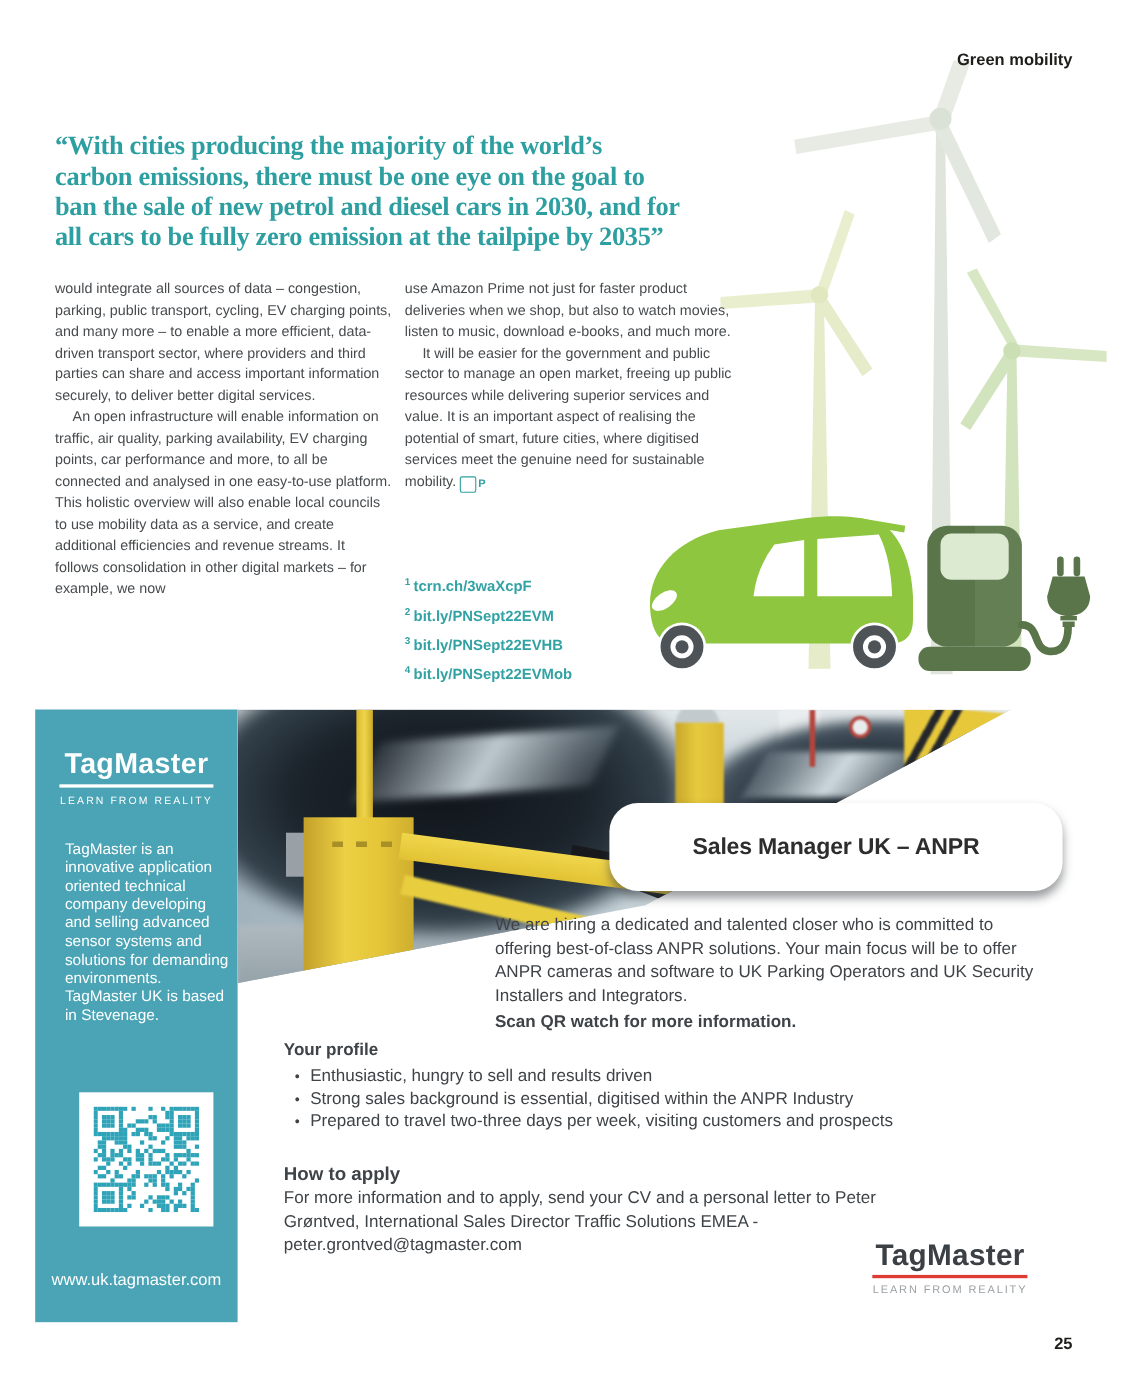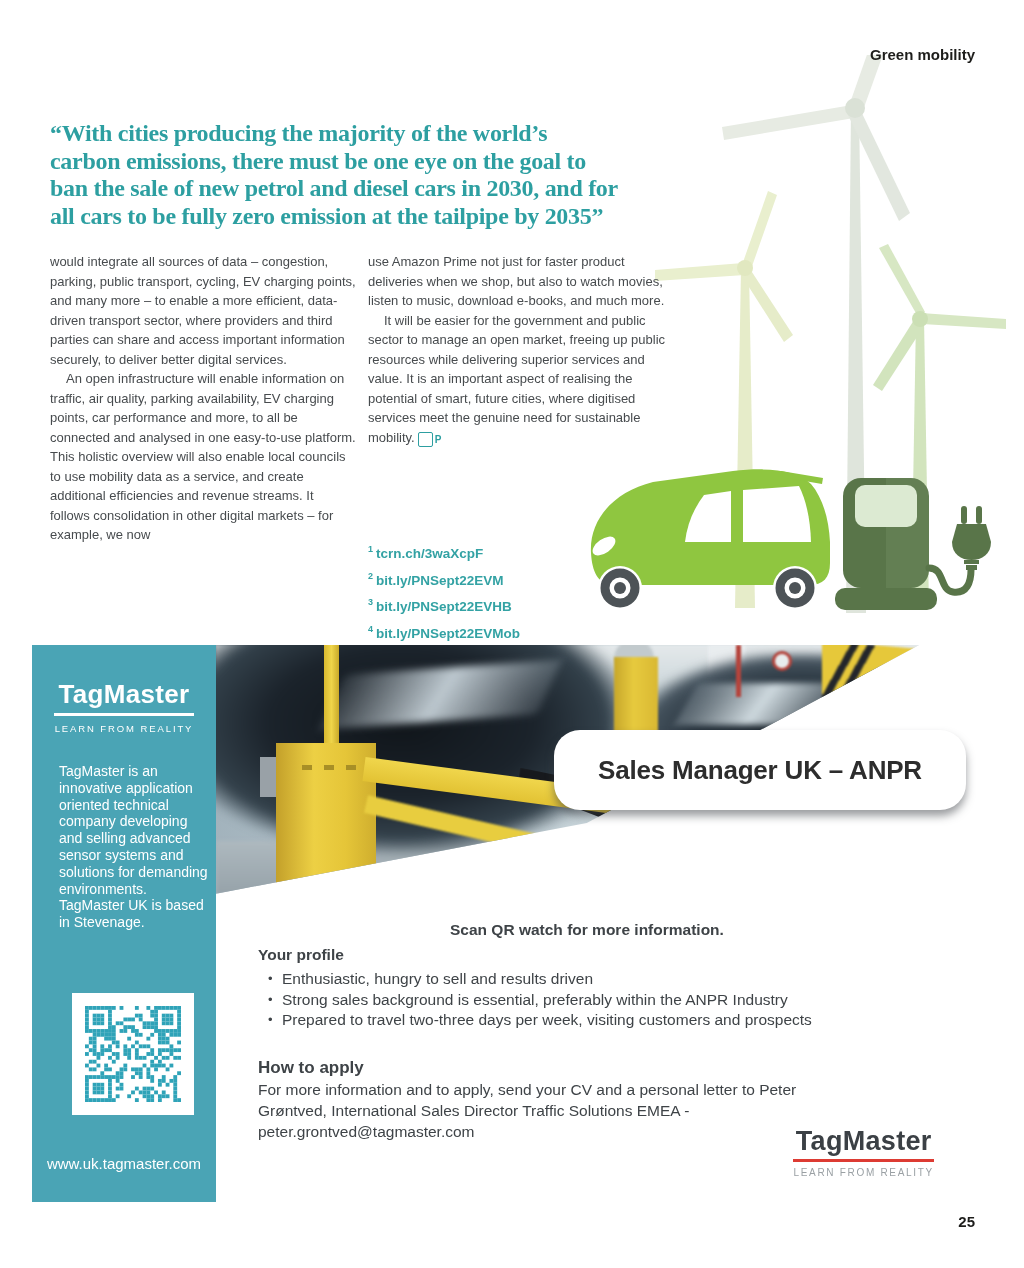--- a/index.html
+++ b/index.html
@@ -34,21 +34,21 @@
   .col-1{left:50px;width:306px;}
   .col-2{left:368px;width:304px;}
   .col p{margin:0;}
   .col p.indent{text-indent:16px;}
 
   .endmark{display:inline-block;width:13px;height:13px;border:1.5px solid var(--teal);
            color:var(--teal);font-size:10px;font-weight:bold;line-height:13px;text-align:center;
            border-radius:2px;vertical-align:-1px;margin-left:3px;}
 
   .footnotes{position:absolute;left:368px;top:518px;z-index:3;
-             font-size:13.5px;font-weight:bold;color:var(--link-teal);line-height:22px;margin-top:20px;}
+             font-size:13.5px;font-weight:bold;color:var(--link-teal);line-height:22px;}
   .footnotes .fn sup{font-size:9px;margin-right:3px;font-weight:bold;}
   .fn-link{cursor:pointer;}
 
   
   .ev-car{position:absolute;left:583px;top:458px;z-index:4;}
   .ev-charger{position:absolute;left:833px;top:468px;z-index:4;}
 
   
   .ad{position:absolute;left:32px;top:645px;width:936px;height:557px;background:#fff;z-index:6;}
 
@@ -98,21 +98,21 @@
        background:linear-gradient(180deg,#f0d64c,#e2c233);}
   .wedge{left:300px;top:136px;width:210px;height:46px;background:#17191d;filter:blur(1px);
          transform:rotate(7.5deg);clip-path:polygon(0 0,100% 35%,55% 100%,0 40%);}
   .arm2{left:150px;top:150px;width:470px;height:18px;background:#e8cd3f;filter:blur(1px);
         transform:rotate(13deg);transform-origin:left center;}
 
   
   .title-bubble{position:absolute;left:522px;top:85px;width:412px;height:80px;background:#fff;
                 border-radius:26px;box-shadow:0 6px 9px rgba(55,60,66,.5);
                 display:flex;align-items:center;justify-content:center;z-index:3;}
-  .ad-title{font-size:26px;font-weight:bold;color:#2d2d2d;letter-spacing:-0.2px;text-align:center;}
+  .ad-title{font-size:21px;font-weight:bold;color:#2d2d2d;letter-spacing:-0.2px;text-align:center;}
 
   
   .ad-intro{position:absolute;left:418px;top:185px;width:494px;font-size:15.5px;line-height:21.5px;color:var(--ad-text);}
   .qr-note{position:absolute;left:418px;top:276px;font-size:15.5px;font-weight:bold;color:var(--ad-text);}
   .profile-h{position:absolute;left:226px;top:301px;font-size:15.5px;font-weight:bold;color:var(--ad-text);text-align:right;}
   .bullets{position:absolute;left:226px;top:324px;width:660px;font-size:15.5px;color:var(--ad-text);}
   .bullet{display:flex;line-height:20.5px;}
   .bullet .dot{width:14px;padding-left:10px;flex:none;font-size:13px;}
   .apply-h{position:absolute;left:226px;top:413px;font-size:17px;font-weight:bold;color:var(--ad-text);}
   .apply-t{position:absolute;left:226px;top:434px;width:560px;font-size:15.5px;line-height:21px;color:var(--ad-text);}
@@ -550,31 +550,32 @@
       <div class="ph vents"></div>
       <div class="ph wedge"></div>
       <div class="ph arm"></div>
       <div class="ph arm2"></div>
     </div>
 
     <div class="title-bubble">
       <div class="ad-title">Sales Manager UK – ANPR</div>
     </div>
 
+    <div class="ad-intro">We are hiring a dedicated and talented closer who is committed to offering best-of-class ANPR solutions. Your main focus will be to offer ANPR cameras and software to UK Parking Operators and UK Security Installers and Integrators.</div>
     <div class="qr-note">Scan QR watch for more information.</div>
 
     <div class="profile-h">Your profile</div>
     <div class="bullets">
       <div class="bullet">
           <span class="dot">•</span>
           <span>Enthusiastic, hungry to sell and results driven</span>
         </div>
       <div class="bullet">
           <span class="dot">•</span>
-          <span>Strong sales background is essential, preferably within the ANPR Industry</span>
+          <span>Strong sales background is essential, digitised within the ANPR Industry</span>
         </div>
       <div class="bullet">
           <span class="dot">•</span>
           <span>Prepared to travel two-three days per week, visiting customers and prospects</span>
         </div>
     </div>
 
     <div class="apply-h">How to apply</div>
     <div class="apply-t">For more information and to apply, send your CV and a personal letter to Peter Grøntved, International Sales Director Traffic Solutions EMEA - peter.grontved@tagmaster.com</div>
 

